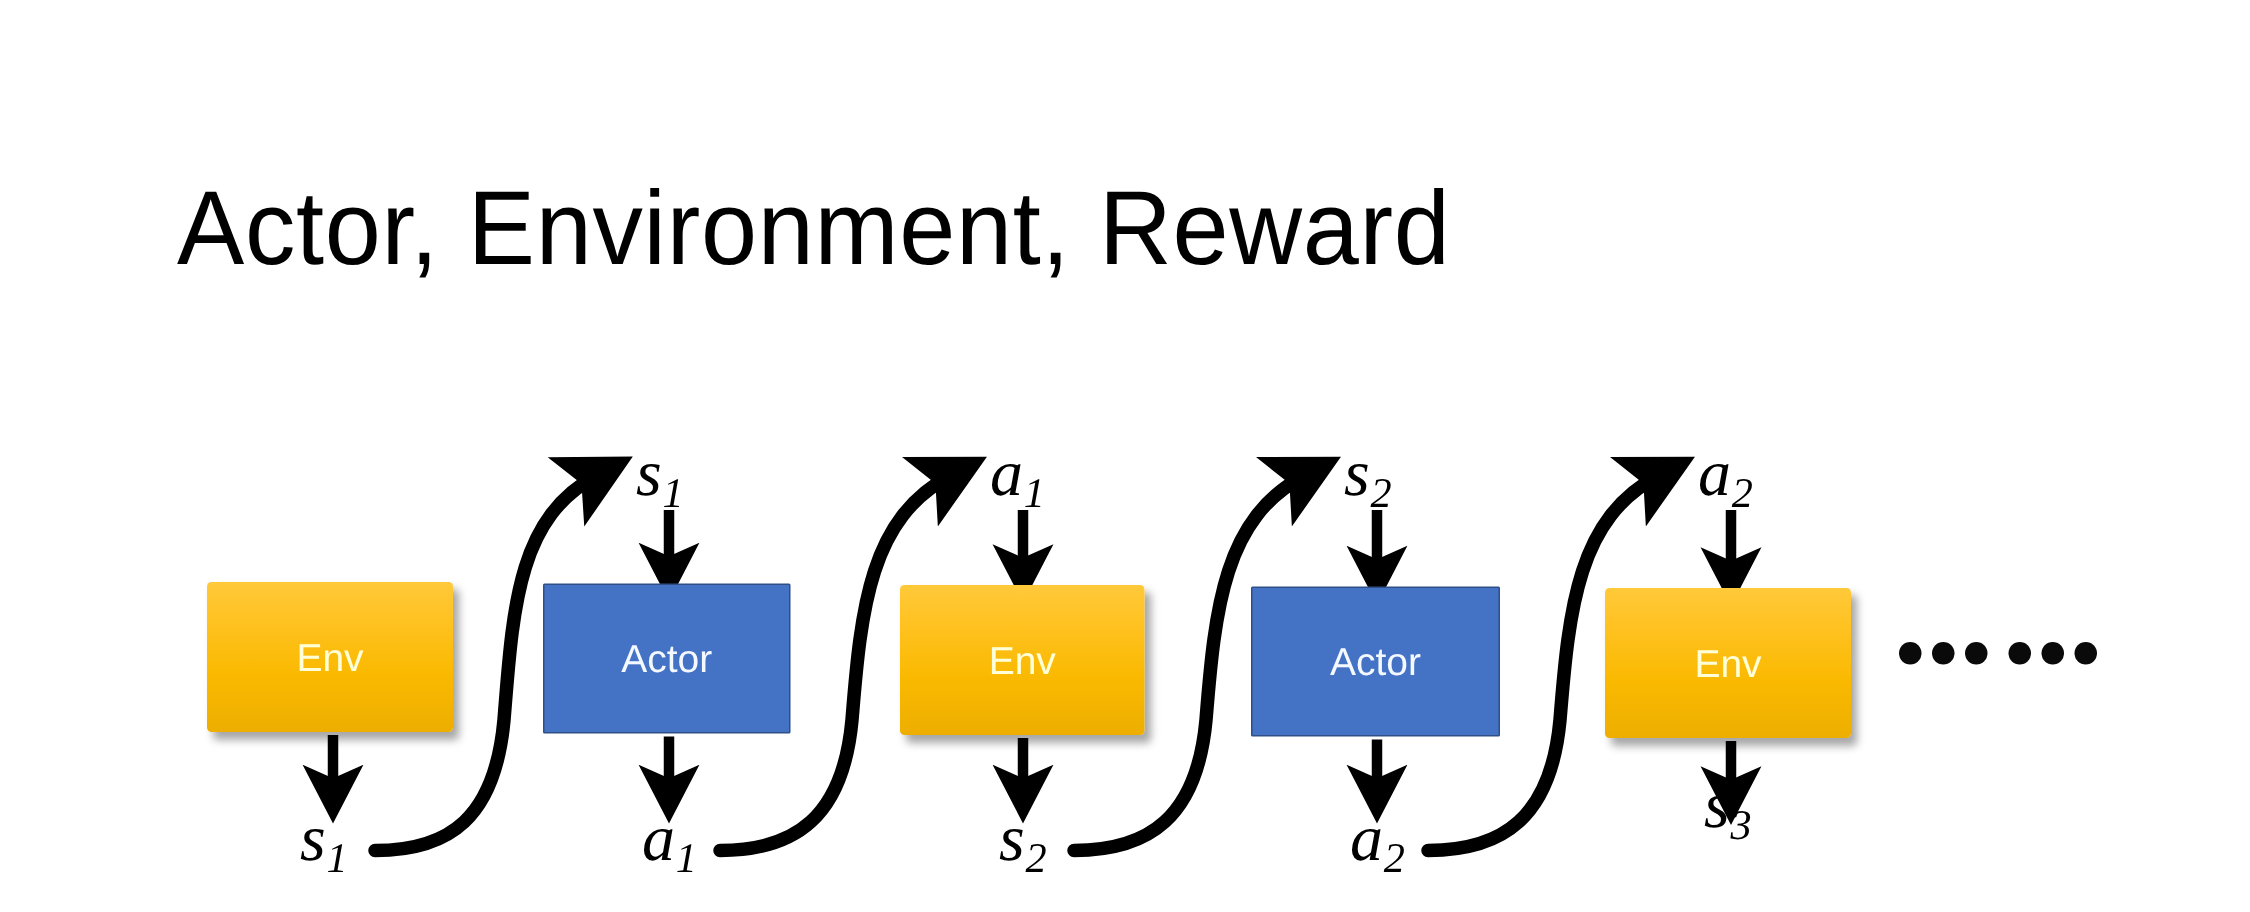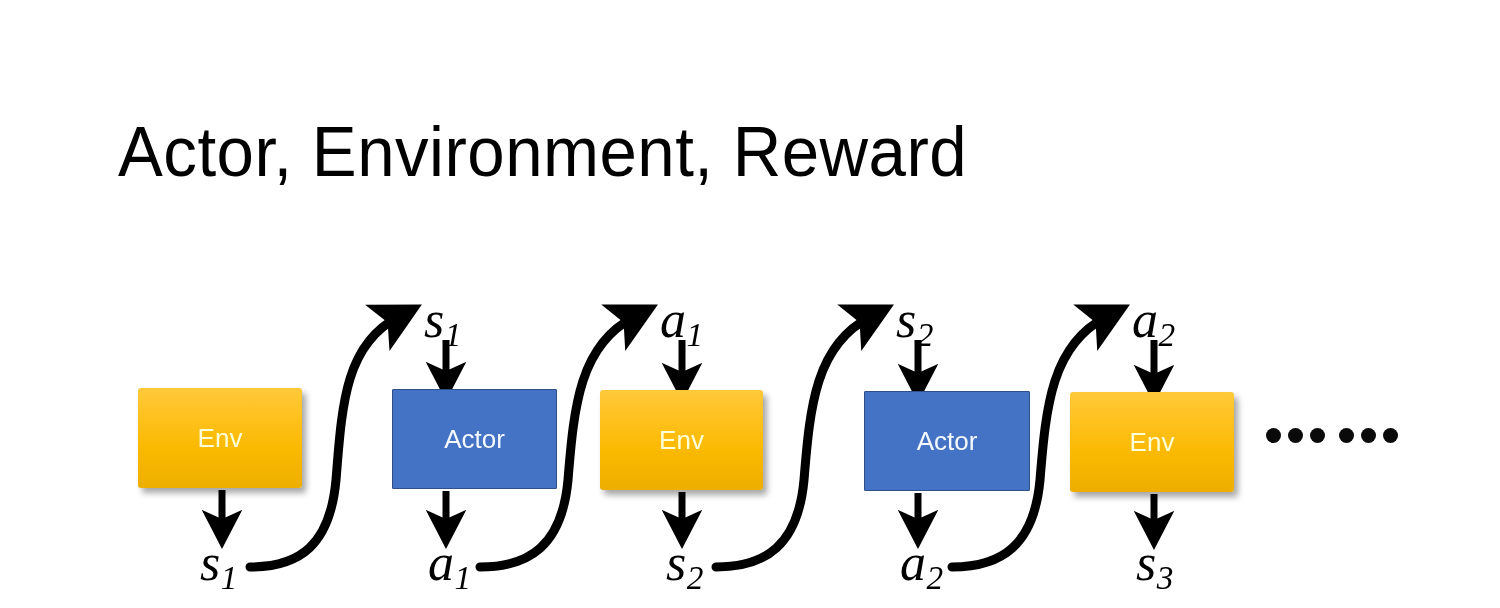--- a/index.html
+++ b/index.html
@@ -59,29 +59,28 @@
     background: linear-gradient(to bottom, #FFC93A 0%, #FFC325 22%, #FAB900 62%, #EDAE00 100%);
     color: #FFFFD8;
     border-radius: 3px;
     box-shadow: 4px 5px 6px rgba(0,0,0,0.35);
   }
   .node.actor {
     background: #4472C4;
     color: #F4F8FF;
     border: 1px solid #2F4F87;
     border-radius: 1px;
-    margin-left: 30px;
   }
 
   
   .mathlabel {
     position: absolute;
     font-family: "Liberation Serif", "DejaVu Serif", serif;
     font-style: italic;
-    font-size: 52px;
+    font-size: 44px;
     color: #000000;
     white-space: nowrap;
     line-height: 1;
   }
   .mathlabel sub {
     font-size: 0.64em;
     font-style: italic;
     vertical-align: -0.28em;
     margin-left: 0.5px;
   }
@@ -185,21 +184,21 @@
   </div>
 
   <div class="mathlabel" style="left:666px; top:537px;">
     <span>s</span><sub>2</sub>
   </div>
 
   <div class="mathlabel" style="left:900px; top:537px;">
     <span>a</span><sub>2</sub>
   </div>
 
-  <div class="mathlabel" style="left:1136px; top:537px;">
+  <div class="mathlabel" style="left:1136px; top:515px;">
     <span>s</span><sub>3</sub>
   </div>
 
   <div id="dots">
     <span class="dot"></span>
     <span class="gap-s"></span>
     <span class="dot"></span>
     <span class="gap-s"></span>
     <span class="dot"></span>
     <span class="gap-l"></span>

